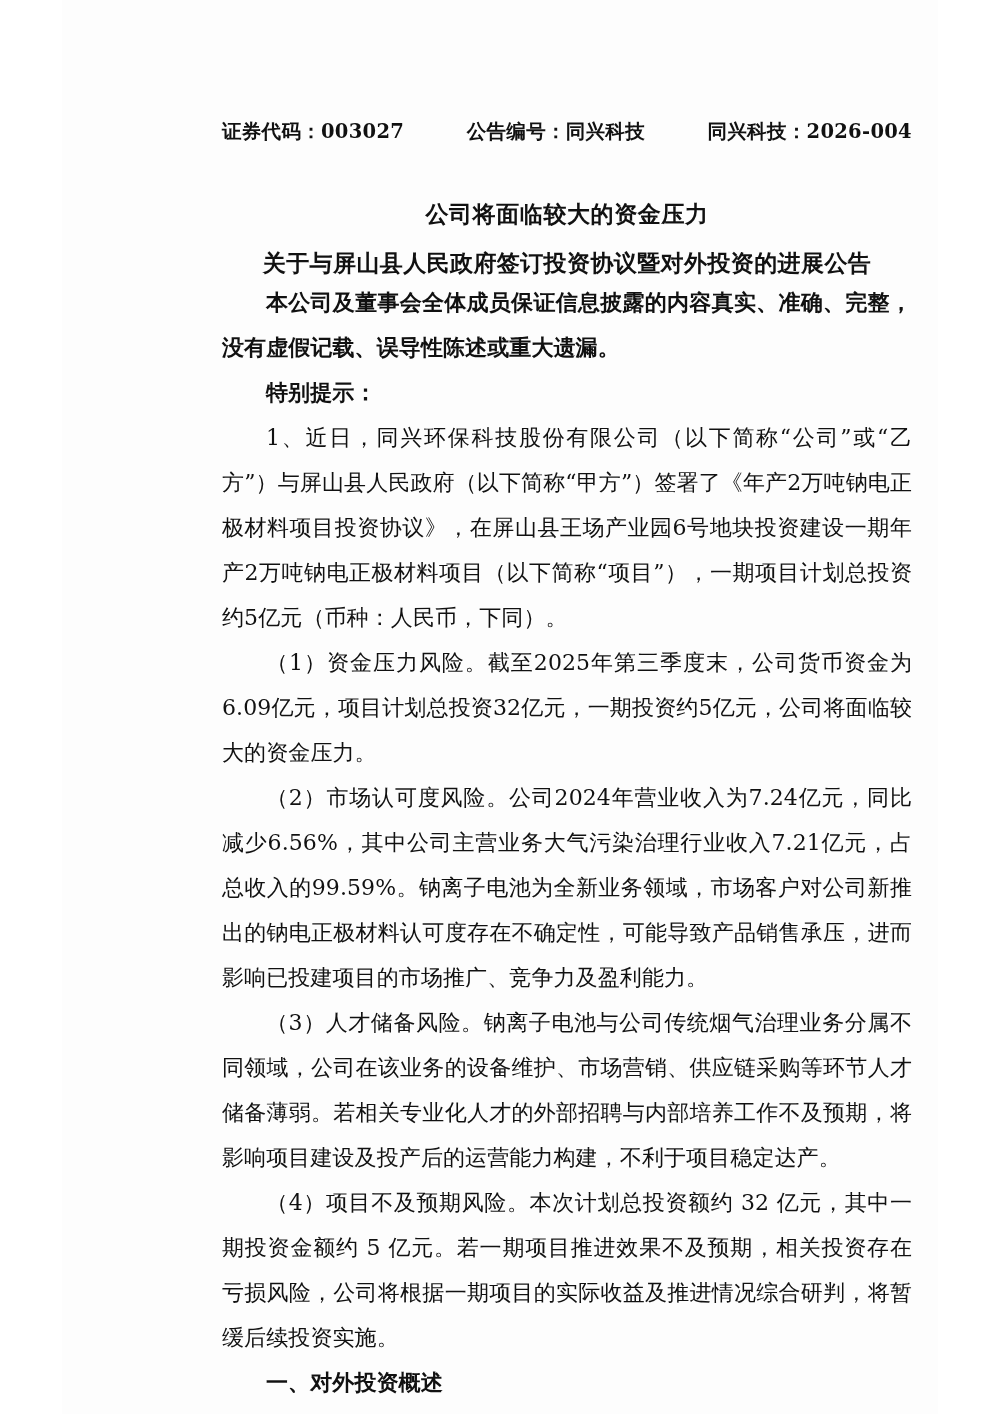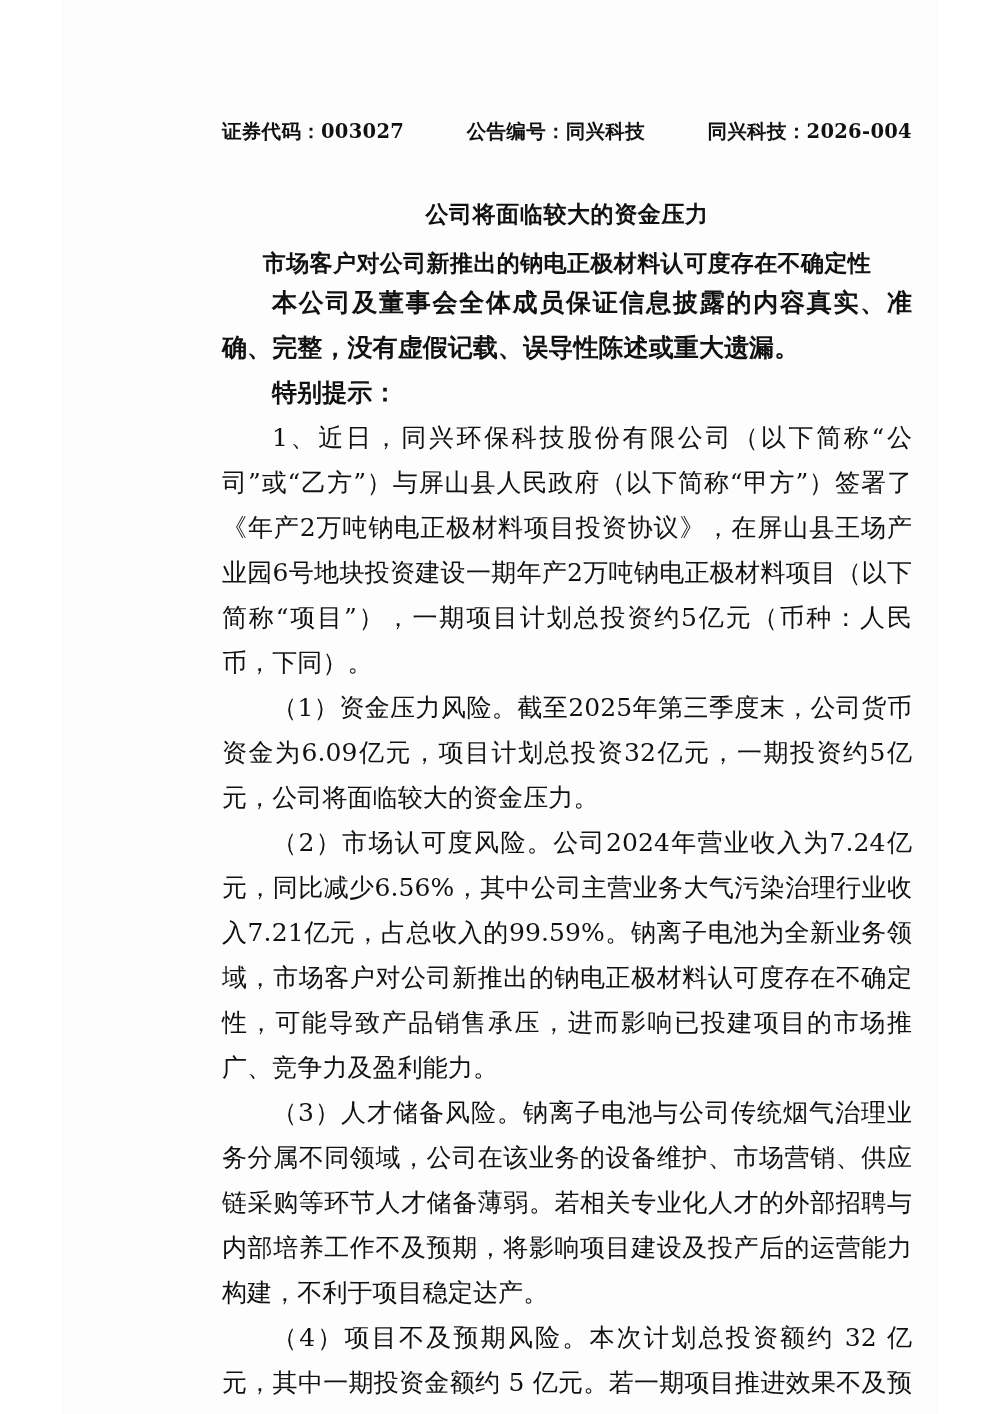--- a/index.html
+++ b/index.html
@@ -56,21 +56,21 @@
   .title-line-2 {
     font-size: 23px;
     font-weight: bold;
     letter-spacing: 0.4px;
     line-height: 1.5;
     margin-top: 14px;
   }
 
   
   p.para {
-    font-size: 25px;
+    font-size: 22px;
     line-height: 45px;
     margin: 0;
     text-align: justify;
     text-justify: inter-ideograph;
     letter-spacing: 0.1px;
   }
   p.indent { text-indent: 2em; }
   .guarantee {
     margin-top: 22px;
     font-weight: bold;
@@ -99,21 +99,21 @@
   <div class="content">
 
     <div class="doc-header">
       <span class="hdr-cell"><span>证券代码：</span><span class="hdr-num">003027</span></span>
       <span class="hdr-cell"><span>公告编号：</span><span>同兴科技</span></span>
       <span class="hdr-cell"><span>同兴科技：</span><span class="hdr-num">2026-004</span></span>
     </div>
 
     <div class="title-block">
       <div class="title-line-1">公司将面临较大的资金压力</div>
-      <div class="title-line-2">市场客户对公司新推出的钠电正极材料认可度存在不确定性</div>
+      <div class="title-line-2">关于与屏山县人民政府签订投资协议暨对外投资的进展公告</div>
     </div>
 
     <p class="para indent guarantee">本公司及董事会全体成员保证信息披露的内容真实、准确、完整，没有虚假记载、误导性陈述或重大遗漏。</p>
 
     <p class="para indent heading-special">特别提示：</p>
 
     <p class="para indent item-1">1、近日，同兴环保科技股份有限公司（以下简称“公司”或“乙方”）与屏山县人民政府（以下简称“甲方”）签署了《年产2万吨钠电正极材料项目投资协议》，在屏山县王场产业园6号地块投资建设一期年产2万吨钠电正极材料项目（以下简称“项目”），一期项目计划总投资约5亿元（币种：人民币，下同）。</p>
 
 
     <p class="para indent risk-item">（1）资金压力风险。截至2025年第三季度末，公司货币资金为6.09亿元，项目计划总投资32亿元，一期投资约5亿元，公司将面临较大的资金压力。</p>

